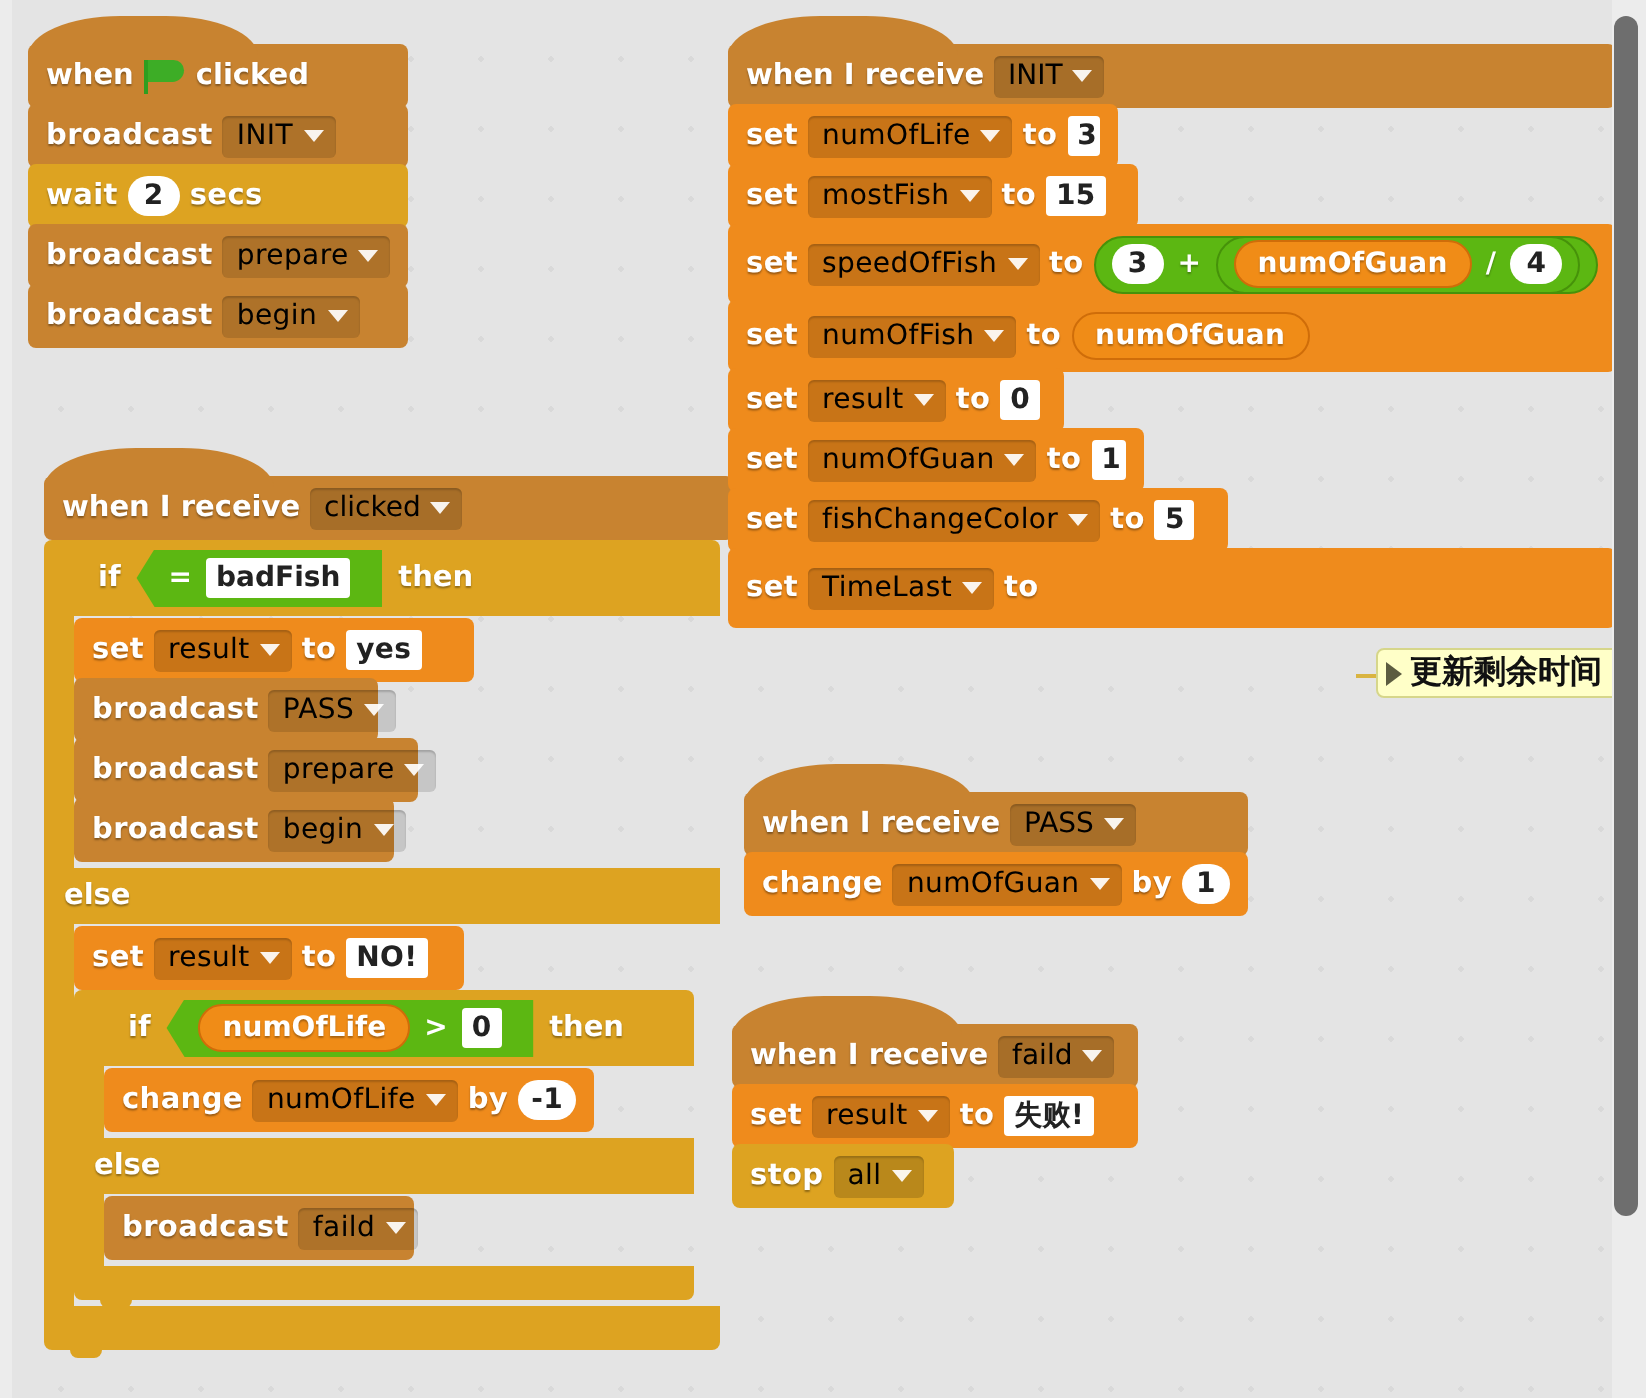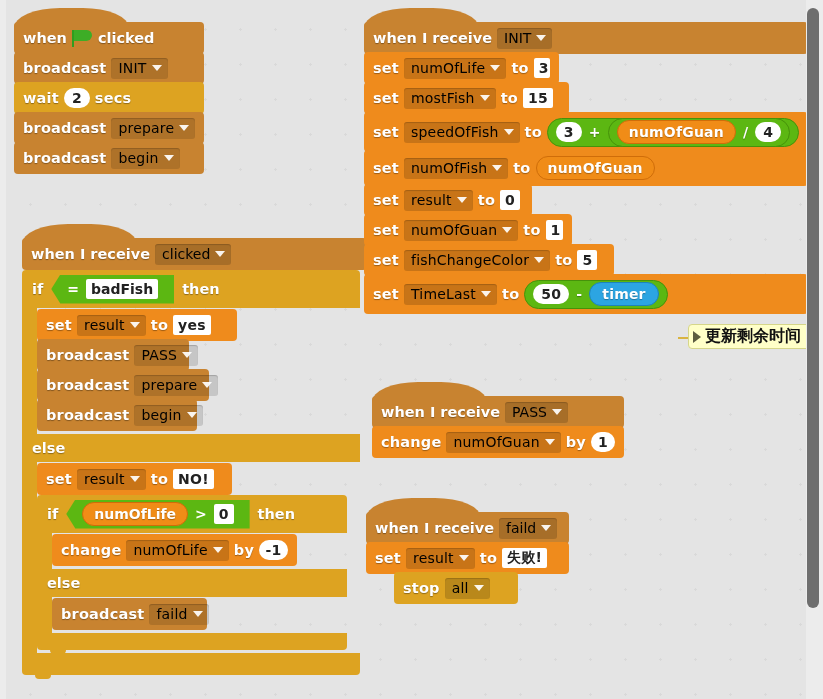--- a/index.html
+++ b/index.html
@@ -176,21 +176,21 @@
     color:#fff; font-weight:bold; font-size:14px;
     clip-path: polygon(9px 0, 100% 0, 100% 50%, 100% 100%, 9px 100%, 0 50%);
     padding-left:16px; padding-right:16px;
   }
 
   
   .cblock { position:relative; }
   .c-head {
     display:flex; align-items:center; gap:8px;
     background:#dda321;
-    height:38px; padding: 0 10px;
+    height:38px; padding: 0 27px;
     color:#fff; font-weight:bold; font-size:14.5px;
     border-radius:4px 4px 0 0;
   }
   .c-head .lbl { text-shadow: 0 1px 1px rgba(0,0,0,.35); }
   .c-body {
     position:relative;
     border-left:15px solid #dda321;
     padding: 3px 0 3px 0;
     min-height: 18px;
     background: transparent;
@@ -490,25 +490,20 @@
       <span class="field-txt">5</span>
     </div>
 
     <div class="blk c-data" style="height:40px;">
       <span class="lbl">set</span>
       <span class="field-dd">
         <span>TimeLast</span>
         <span class="arrow"></span>
       </span>
       <span class="lbl">to</span>
-      <span class="op">
-        <span class="field-num">50</span>
-        <span class="sym">-</span>
-        <span class="rep-sens">timer</span>
-      </span>
     </div>
   </div>
 
   <div class="comment-line" style="left:678px; top:337px; width:14px;"></div>
   <div class="comment" style="left:688px; top:324px; width:135px;">
     <span class="tri"></span>
     <span>更新剩余时间</span>
   </div>
 
   <div class="script" style="left:372px; top:396px;">
@@ -540,21 +535,21 @@
     </div>
     <div class="blk c-data" style="width:203px;">
       <span class="lbl">set</span>
       <span class="field-dd">
         <span>result</span>
         <span class="arrow"></span>
       </span>
       <span class="lbl">to</span>
       <span class="field-txt">失败!</span>
     </div>
-    <div class="blk c-control" style="width:124px;margin-left:28px;">
+    <div class="blk c-control" style="width:111px;">
       <span class="lbl">stop</span>
       <span class="field-dd">
         <span>all</span>
         <span class="arrow"></span>
       </span>
     </div>
   </div>
 
 </div>
 

